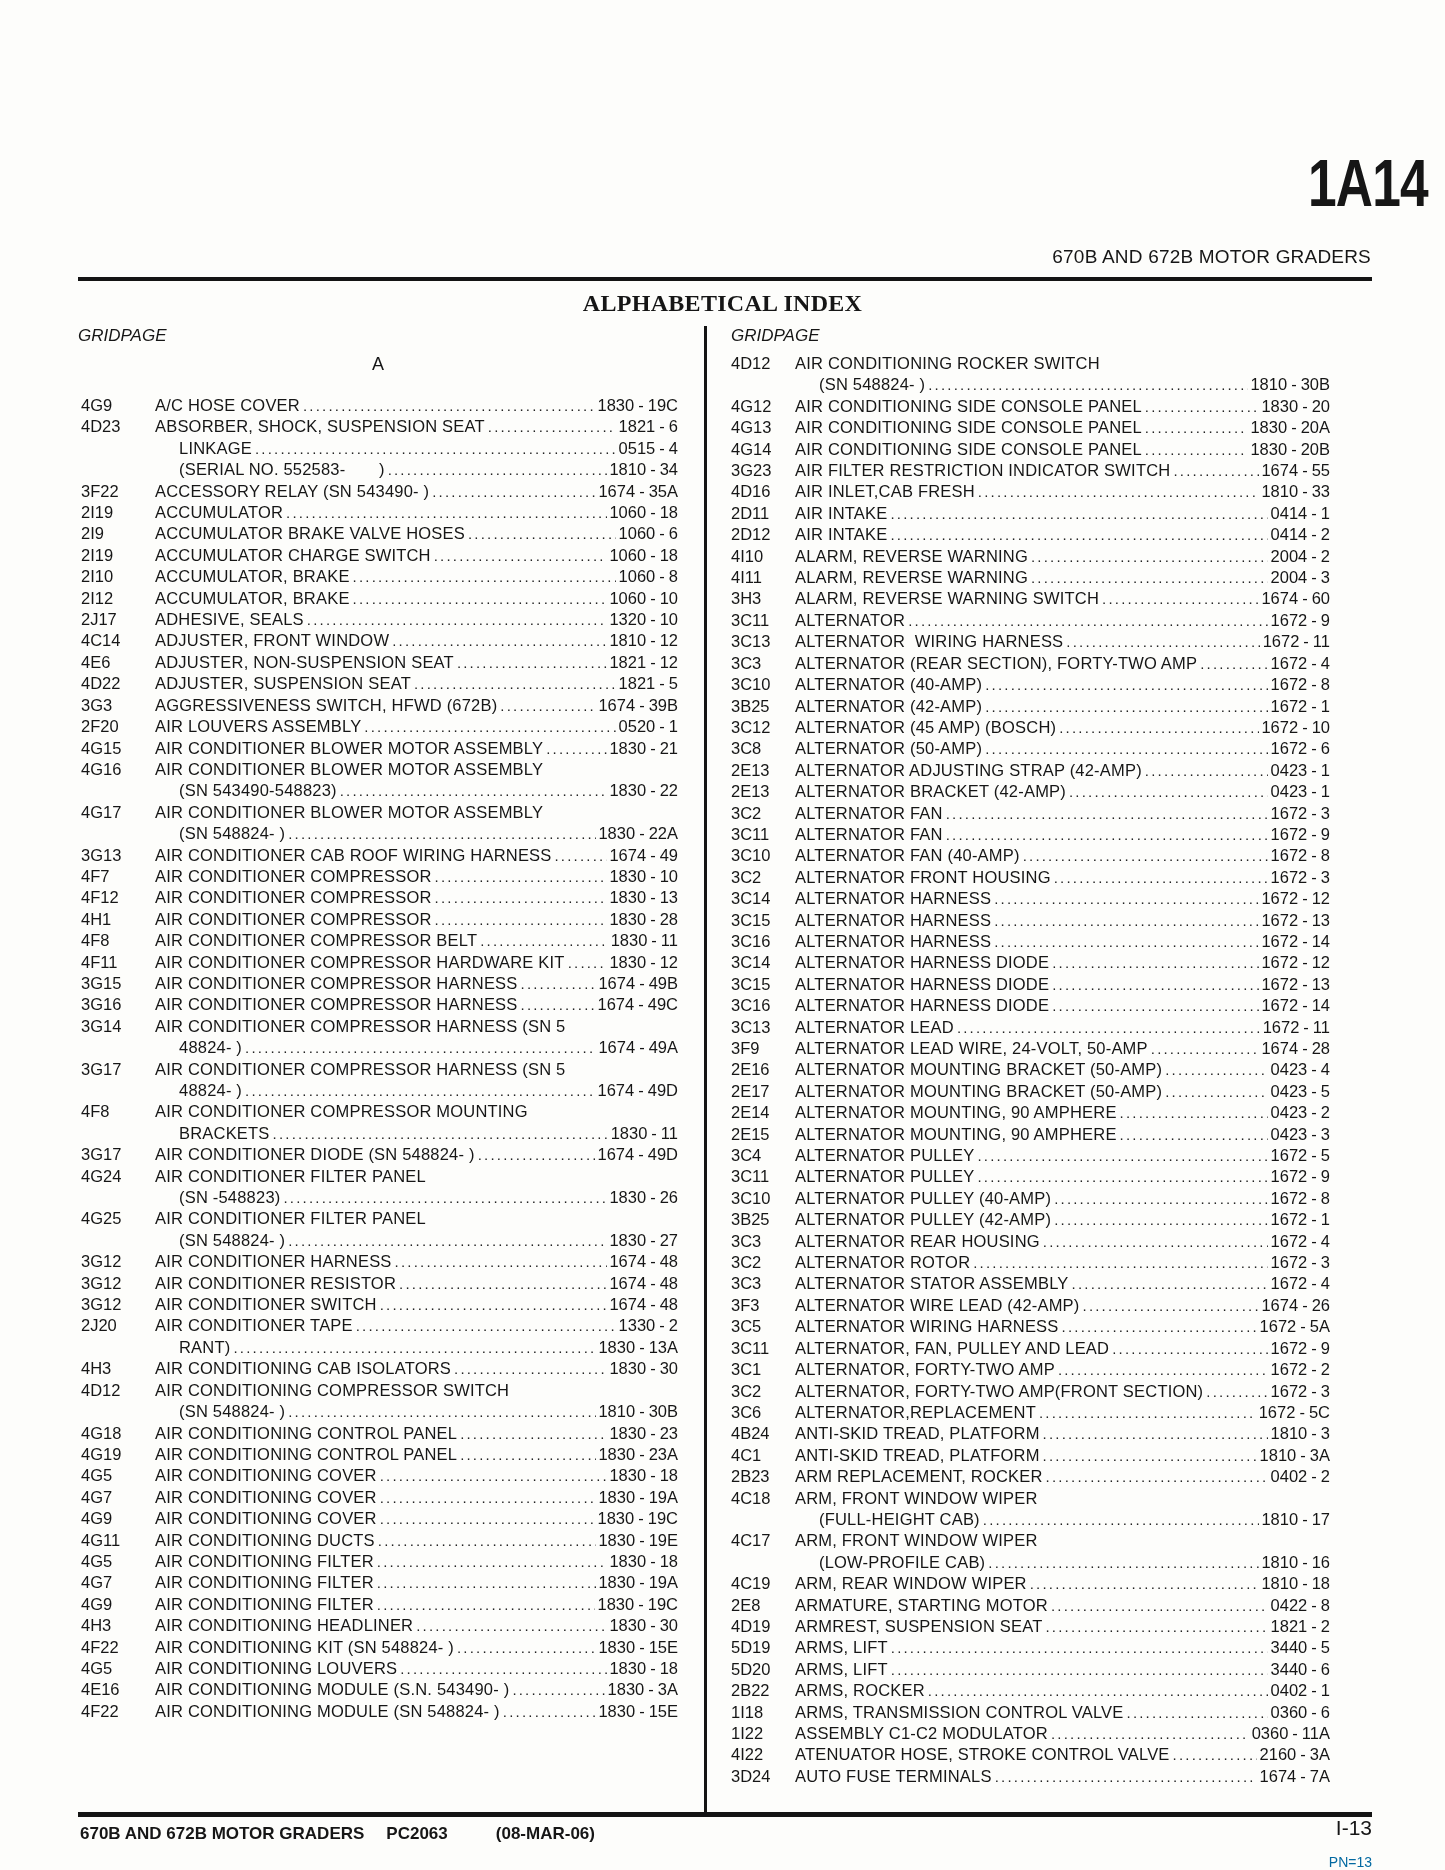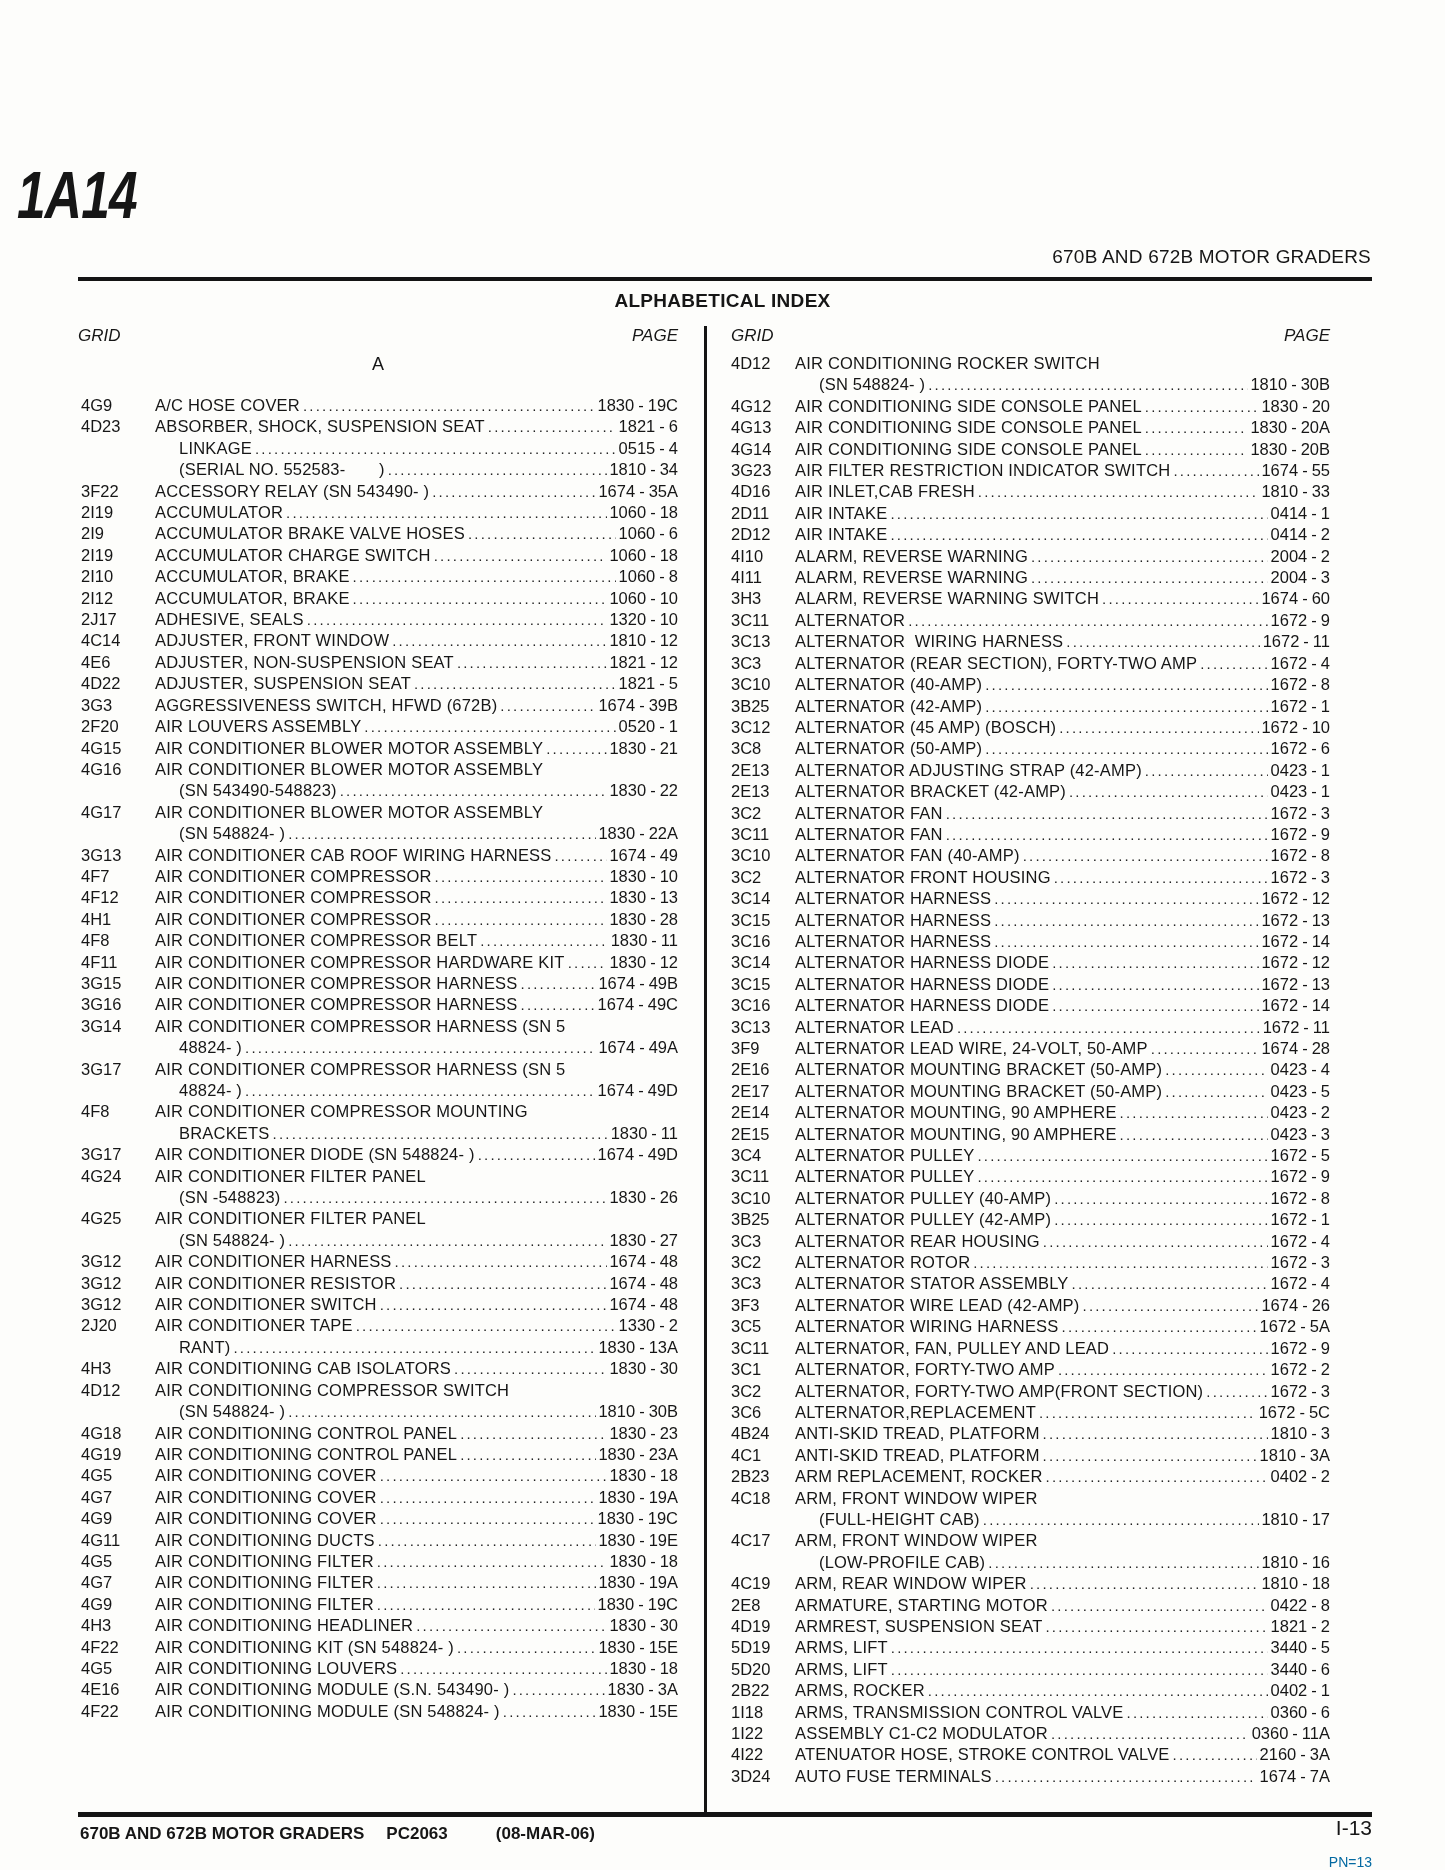--- a/index.html
+++ b/index.html
@@ -7,48 +7,47 @@
     position:relative;
     width:1445px;height:1870px;
     margin:0 auto;
     background:#fdfdfb;
     color:#161616;
     font-family:"Liberation Sans","DejaVu Sans",sans-serif;
     overflow:hidden;
   }
   
   .section-code{
-    position:absolute;top:162px;left:0;width:100%;
-    text-align:left;font-size:66px;font-weight:bold;line-height:1;
+    position:absolute;top:150px;left:0;width:100%;
+    text-align:right;font-size:66px;font-weight:bold;line-height:1;
     margin:0;
-    font-style:italic;
   }
   .section-code span{display:inline-block;transform:scaleX(0.78);letter-spacing:-1px;}
   .model-title{
     position:absolute;top:246px;right:74px;
     font-size:19px;letter-spacing:0.2px;
   }
   .header-rule{
     position:absolute;top:277px;left:78px;right:73px;height:4px;background:#141414;
   }
   .index-title{
     position:absolute;top:290px;left:0;width:100%;
-    text-align:center;font-size:19px;font-weight:bold;margin:0;letter-spacing:0.3px;
+    text-align:center;font-size:24px;font-weight:bold;margin:0;letter-spacing:0.3px;font-family:Liberation Serif, serif;
   }
   
   .index-columns{
     position:absolute;top:326px;left:78px;right:73px;height:1486px;
     display:flex;align-items:stretch;
   }
   .col{font-size:16.5px;}
   .col-left{width:600px;flex:none;}
   .column-divider{width:3px;background:#141414;margin-left:26px;flex:none;}
   .col-right{width:607px;flex:none;margin-left:16px;}
   .colhead{
-    display:flex;justify-content:space-between;
+    display:flex;justify-content:flex-start;
     font-style:italic;font-size:17px;height:22px;
   }
   .col-right .colhead span:first-child{padding-left:8px;}
   .section-letter{
     text-align:center;font-size:18px;margin:6px 0 20px 0;height:21px;
   }
   .col-right .entries{margin-top:5px;}
   .row{
     display:flex;align-items:baseline;
     line-height:21.4px;white-space:nowrap;

